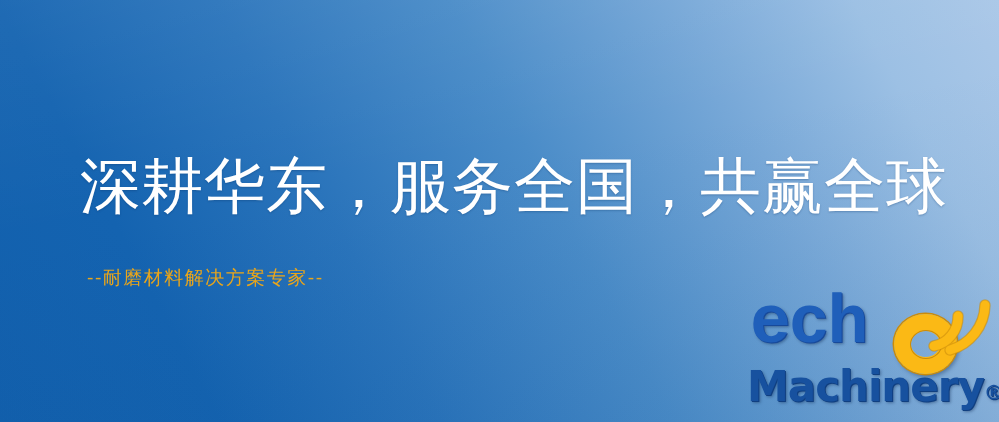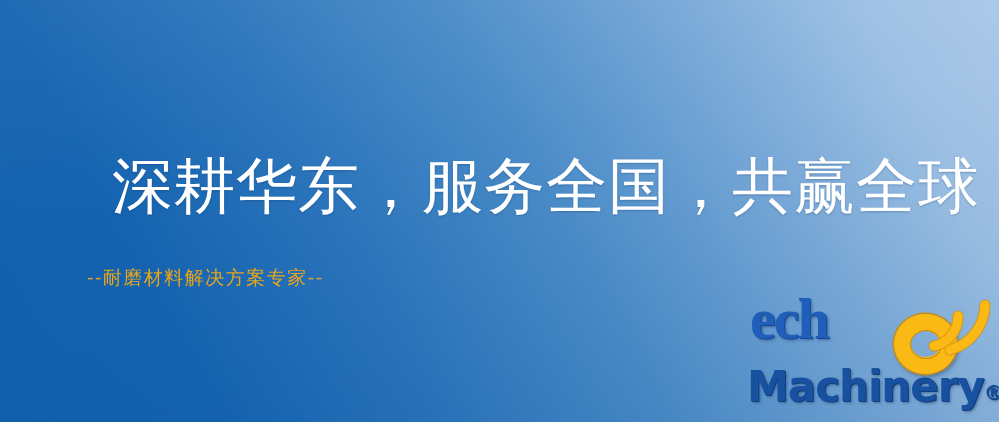--- a/index.html
+++ b/index.html
@@ -41,21 +41,20 @@
     left: 80px;
     top: 155px;
     font-family: "DejaVu Serif", "Liberation Serif", serif;
     font-size: 61px;
     line-height: 1.0;
     letter-spacing: 1px;
     color: #ffffff;
     white-space: nowrap;
     text-shadow: 0 1px 2px rgba(10,50,100,0.30);
     z-index: 3;
-    margin-left: 32px;
   }
 
   .subtitle {
     position: absolute;
     left: 87px;
     top: 268px;
     font-family: "DejaVu Serif", "Liberation Serif", serif;
     font-size: 19px;
     line-height: 1.0;
     letter-spacing: 1.5px;
@@ -76,22 +75,22 @@
 
   .logo-top {
     position: relative;
     height: 76px;
   }
 
   .logo-echo {
     position: absolute;
     left: 5px;
     top: -6px;
-    font-family: Liberation Serif, serif;
-    font-size: 58px;
+    font-family: Liberation Mono, monospace;
+    font-size: 68px;
     font-weight: bold;
     letter-spacing: -2px;
     color: #1f5fba;
     text-shadow:
       1px 1px 0 #17499a,
       2px 2px 3px rgba(10,35,75,0.45);
     line-height: 1;
   }
 
   

